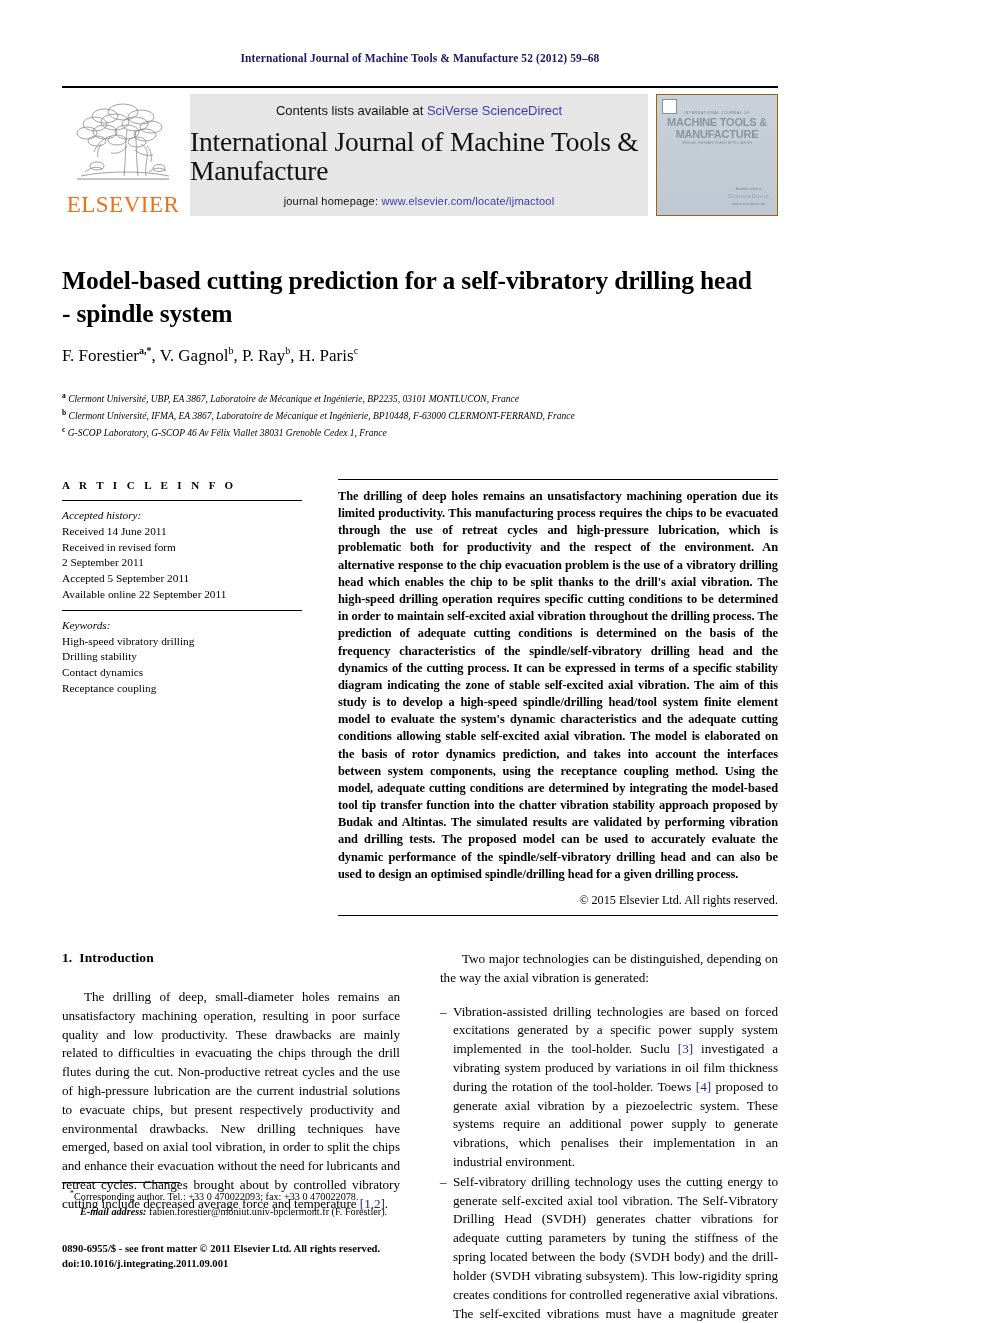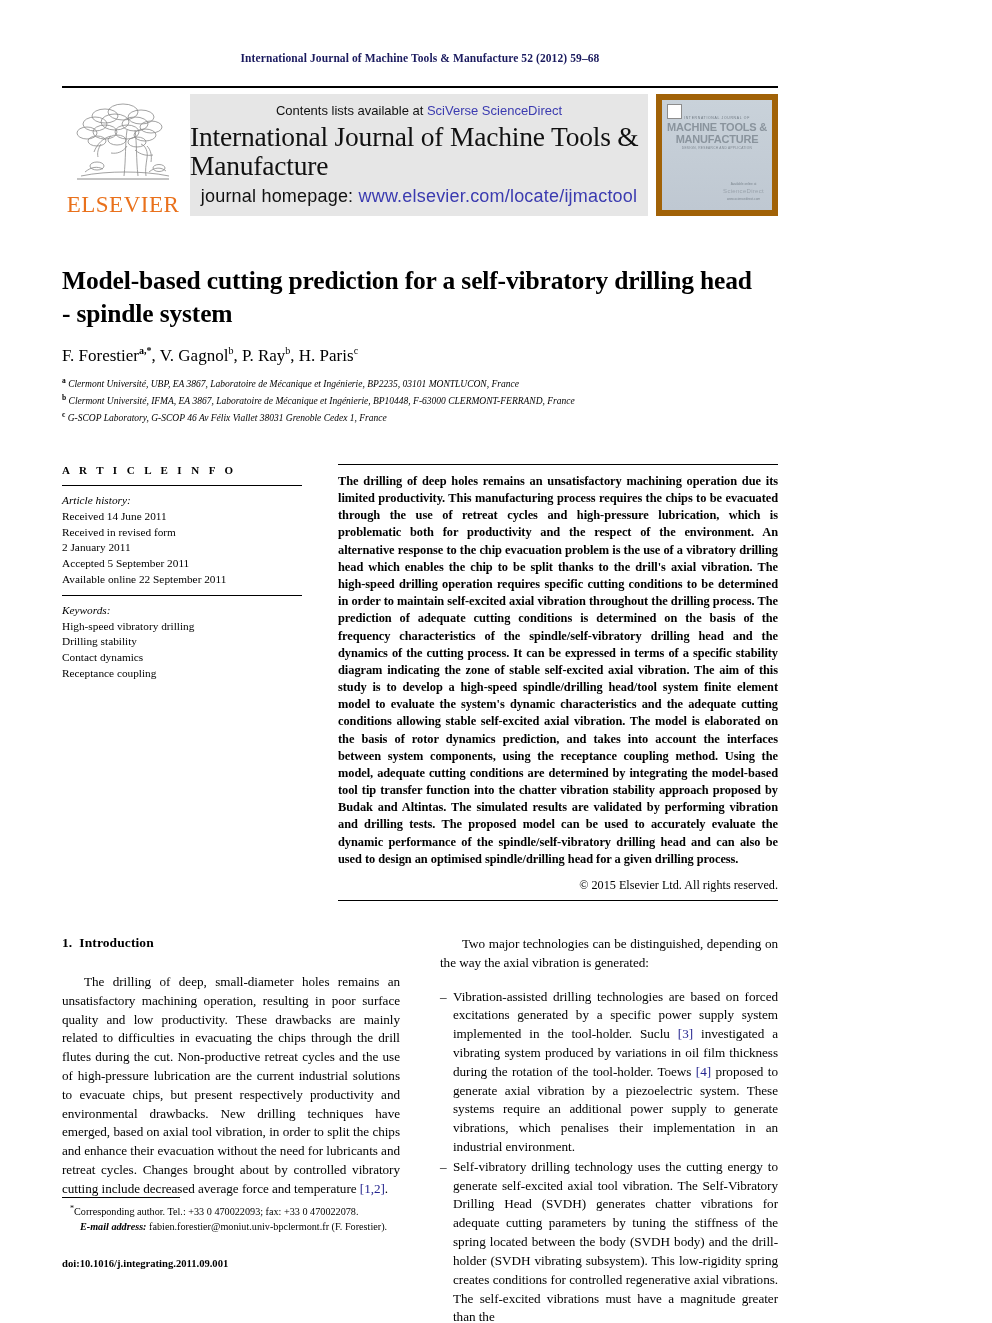--- a/index.html
+++ b/index.html
@@ -82,33 +82,33 @@
   }
   .journal-title {
     font-family: "Liberation Serif", serif;
     font-size: 27.5px;
     color: #111;
     letter-spacing: -0.2px;
     line-height: 1.05;
   }
   .homepage-line {
     font-family: "Liberation Sans", sans-serif;
-    font-size: 18px;
+    font-size: 11px;
     color: #111;
     letter-spacing: 0.2px;
   }
   .homepage-line .url {
     color: #3b3bb0;
   }
 
   
   .cover-thumb {
     width: 122px;
     flex: 0 0 122px;
-    border: 6px solid #a16207;
+    border: 1px solid #a16207;
     background: #cfd7de;
     position: relative;
     box-sizing: border-box;
     overflow: hidden;
   }
   .cover-inner {
     position: absolute;
     inset: 0;
     background: linear-gradient(180deg, #c9d2da 0%, #c3ccd5 60%, #bfc8d2 100%);
   }
@@ -174,21 +174,21 @@
     max-width: 700px;
   }
   .authors {
     margin-top: 15px;
     font-size: 17px;
     line-height: 1.2;
   }
   .authors sup { font-size: 10px; }
   .authors .star { font-weight: bold; }
   .affiliations {
-    margin-top: 9px;
+    margin-top: 24px;
     font-size: 9.5px;
     font-style: italic;
     line-height: 1.55;
   }
   .affiliations sup {
     font-style: normal;
     font-weight: bold;
     font-size: 7.5px;
   }
 
@@ -407,24 +407,24 @@
       <div><sup>c</sup> <span>G-SCOP Laboratory, G-SCOP 46 Av Félix Viallet 38031 Grenoble Cedex 1, France</span></div>
     </div>
   </div>
 
   <div class="info-abstract">
 
     <div class="col-info">
       <div class="sec-head">A R T I C L E  I N F O</div>
       <div class="rule-thin"></div>
       <div class="history">
-        <div class="lbl">Article history:</div>
+        <div class="lbl">Accepted history:</div>
         <div>Received 14 June 2011</div>
         <div>Received in revised form</div>
-        <div>2 January 2011</div>
+        <div>2 September 2011</div>
         <div>Accepted 5 September 2011</div>
         <div>Available online 22 September 2011</div>
       </div>
       <div class="rule-thin"></div>
       <div class="keywords">
         <div class="lbl">Keywords:</div>
         <div>High-speed vibratory drilling</div>
         <div>Drilling stability</div>
         <div>Contact dynamics</div>
         <div>Receptance coupling</div>
@@ -457,17 +457,18 @@
     </div>
   </div>
 
   <div class="footnote-area">
     <div class="fn-rule"></div>
     <div class="footnote">
       <div><sup>*</sup><span>Corresponding author. Tel.: +33 0 470022093; fax: +33 0 470022078.</span></div>
       <div style="padding-left:10px"><span class="em">E-mail address:</span> <span>fabien.forestier@moniut.univ-bpclermont.fr (F. Forestier).</span></div>
     </div>
     <div class="footer-issn">
+      <div>0890-6955/$ - see front matter © 2011 Elsevier Ltd. All rights reserved.</div>
       <div>doi:10.1016/j.integrating.2011.09.001</div>
     </div>
   </div>
 
 </div>
 
 </body></html>

